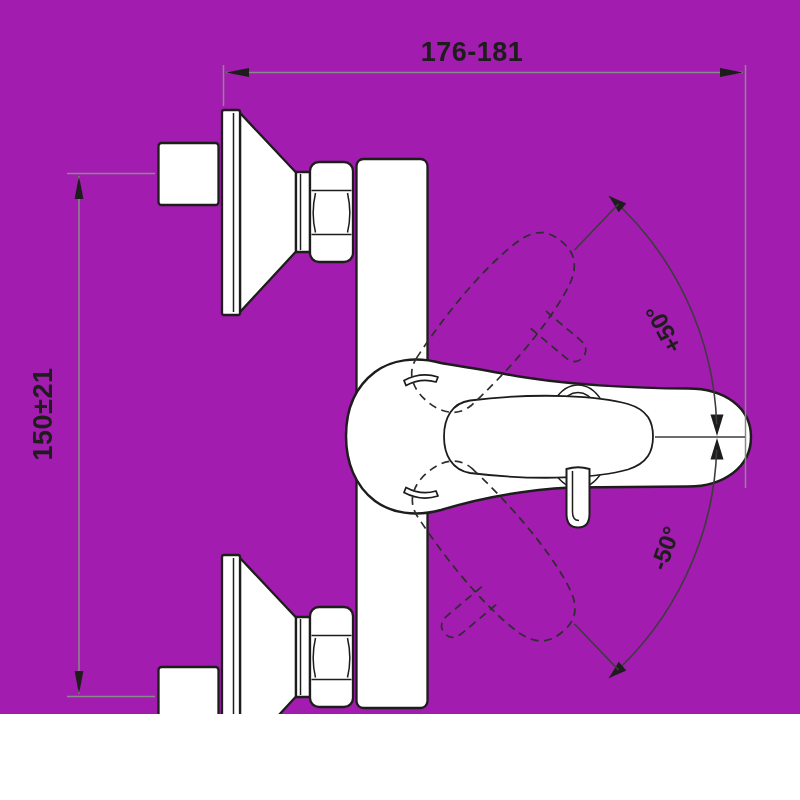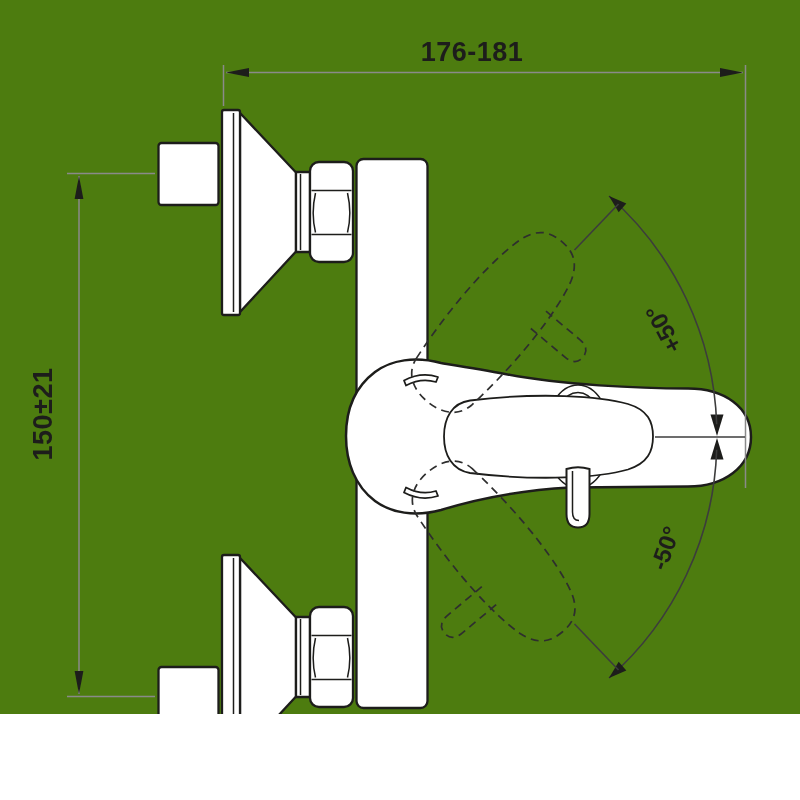--- a/index.html
+++ b/index.html
@@ -5,21 +5,21 @@
   html, body {
     margin: 0;
     padding: 0;
     background: #ffffff;
     font-family: "Liberation Sans", sans-serif;
   }
   .canvas {
     position: relative;
     width: 800px;
     height: 714px;
-    background: #4d7c0f;
+    background: #a21caf;
     overflow: hidden;
   }
   svg text {
     font-family: "Liberation Sans", "DejaVu Sans", sans-serif;
     font-weight: bold;
     fill: #1d1d1b;
   }
   .dim-text { font-size: 27px; letter-spacing: 0.5px; }
   .angle-text { font-size: 24px; }
   .outline { fill: #ffffff; stroke: #1d1d1b; stroke-width: 2.3; stroke-linejoin: round; }

